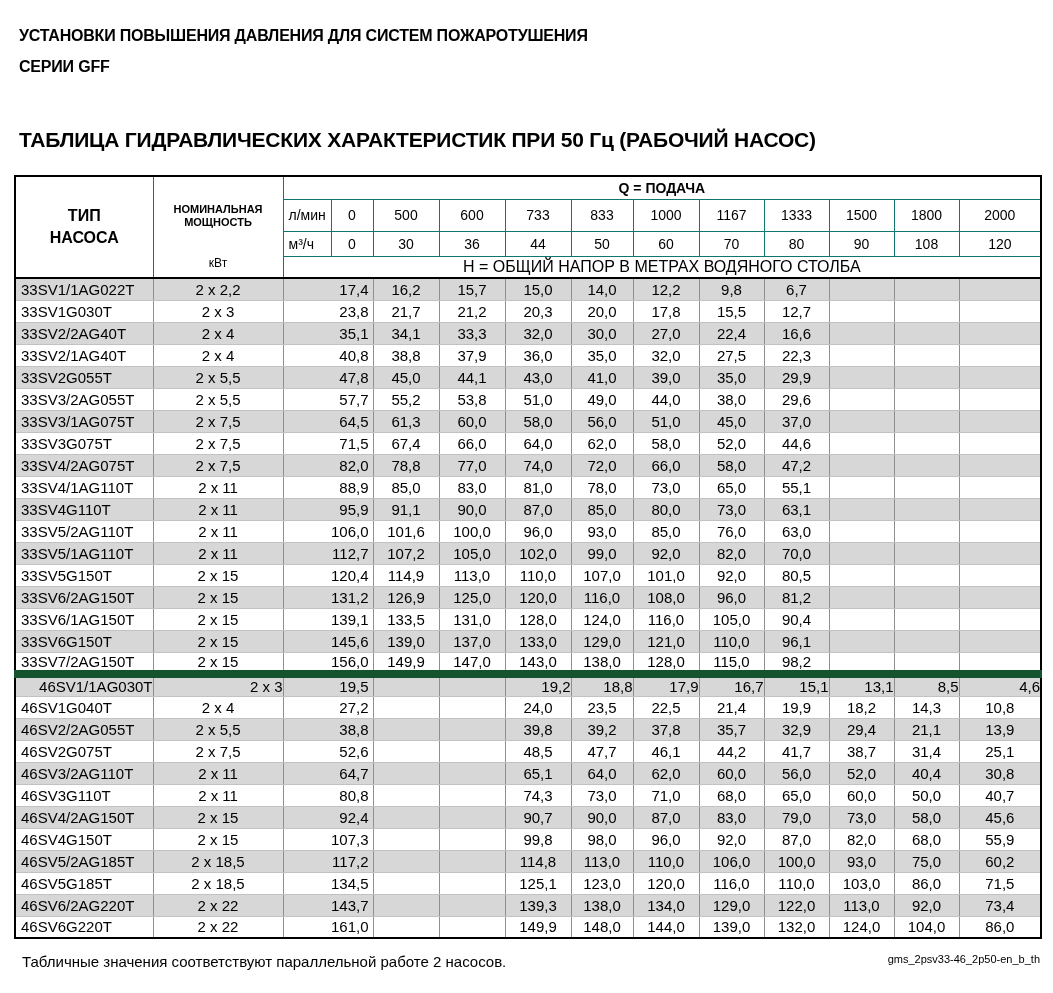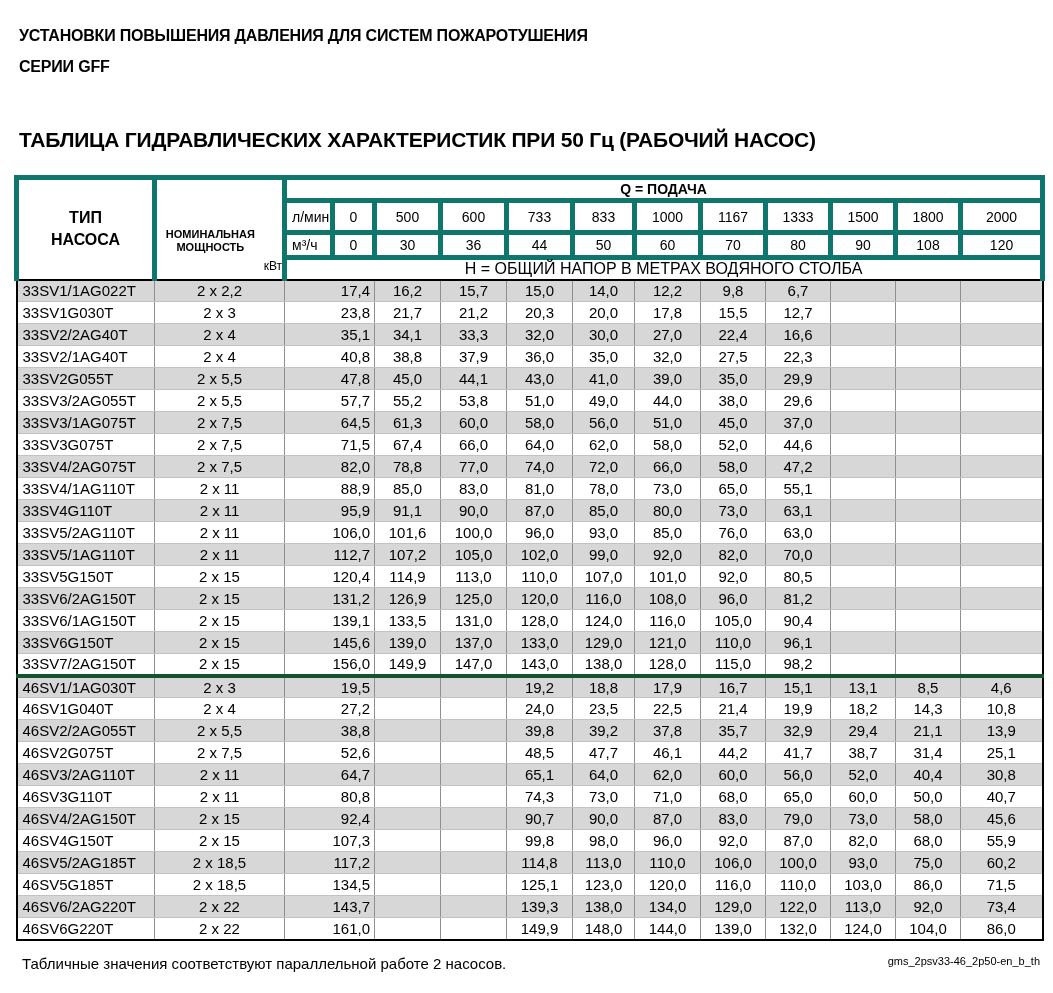--- a/index.html
+++ b/index.html
@@ -30,21 +30,21 @@
     padding-left: 5px;
   }
   table.hydraulics {
     margin-top: 23px;
     border-collapse: collapse;
     table-layout: fixed;
     width: 1026px;
     border: 2px solid #000;
   }
   thead th {
-    border: 5px solid #0f766e;
+    border: 1px solid #0f766e;
     font-size: 14px;
     vertical-align: middle;
     text-align: center;
     background: #fff;
   }
   tr.r-qtitle  { height: 23px; }
   tr.r-lpm     { height: 32px; }
   tr.r-m3h     { height: 25px; }
   tr.r-htitle  { height: 22px; }
   th.q-title   { font-weight: bold; font-size: 14px; }
@@ -55,21 +55,21 @@
     font-weight: bold;
     font-size: 16px;
     line-height: 22px;
     white-space: pre-line;
     border-bottom: 2px solid #000;
   }
   th.th-power { border-bottom: 2px solid #000; vertical-align: top; }
   .power-inner {
     height: 96px;
     display: flex;
-    flex-direction: row;
+    flex-direction: column;
     align-items: center;
     justify-content: flex-start;
     padding-top: 26px;
   }
   .power-label {
     font-weight: bold;
     font-size: 11px;
     line-height: 13px;
     text-align: center;
     width: 110px;
@@ -88,21 +88,21 @@
     border-right: 1px solid #8f8f8f;
     border-top: 1px solid #c2c2c2;
     border-bottom: 1px solid #c2c2c2;
     background: #fff;
     white-space: nowrap;
     overflow: hidden;
   }
   tbody td:first-child { border-left: none; }
   tbody td:last-child  { border-right: none; }
   tbody tr.shade td { background: #d7d7d7; }
-  tbody tr.section-start td { border-top: 4px solid #14532d; }
+  tbody tr.section-start td { border-top: 8px solid #14532d; text-align: right; }
   td.c-type  { text-align: left;  padding-left: 5px; }
   td.c-power { text-align: center; }
   td.c-first { text-align: right; padding-right: 4px; }
   td.c-val   { text-align: center; }
   .footer {
     width: 1026px;
     margin-top: 14px;
     display: flex;
     justify-content: space-between;
     align-items: flex-start;

